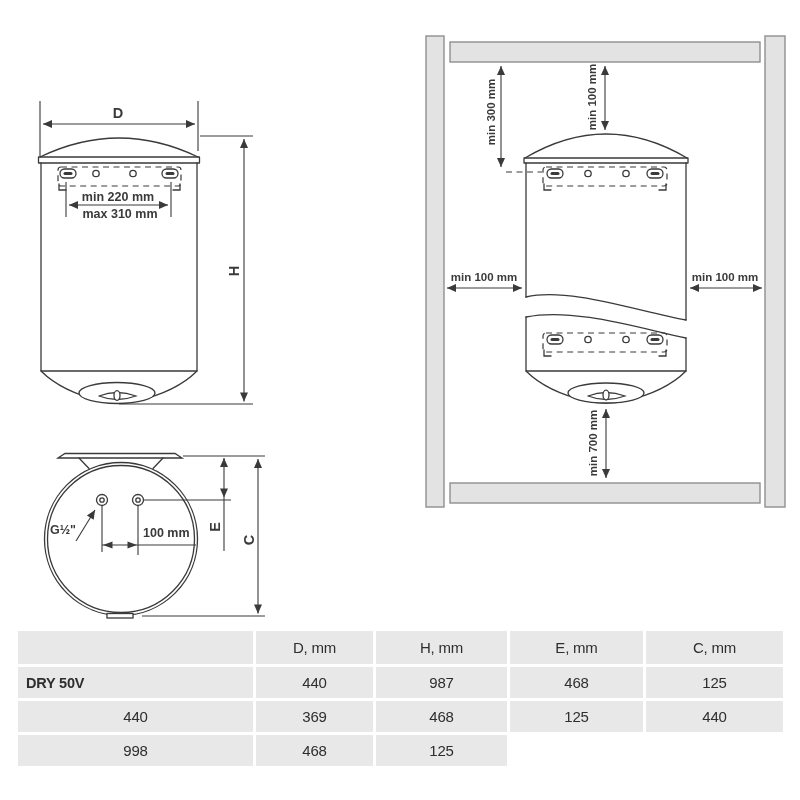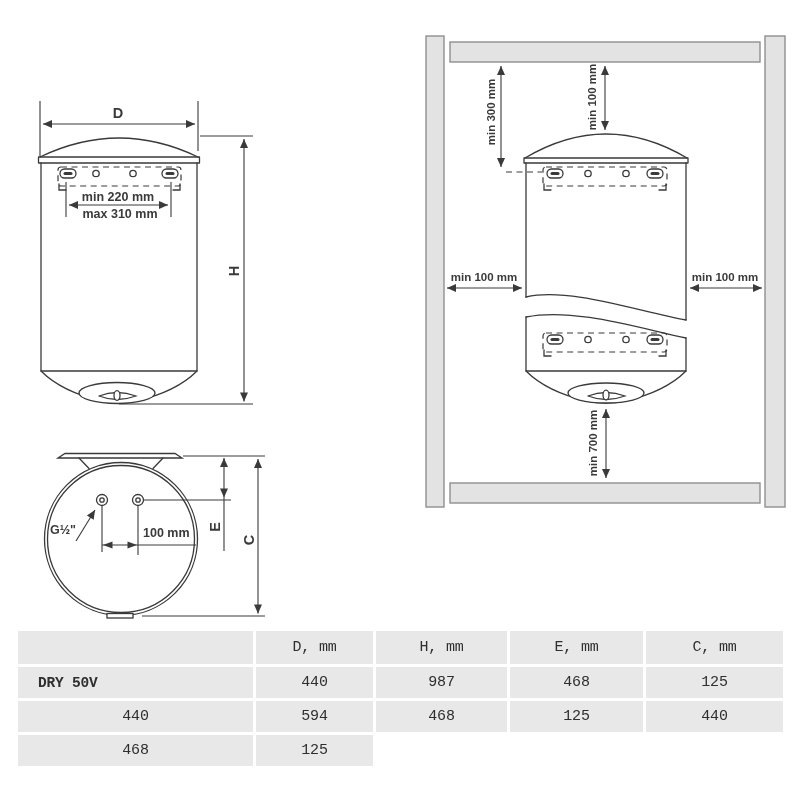--- a/index.html
+++ b/index.html
@@ -15,22 +15,22 @@
   .dimline{stroke:#3a3a3a;stroke-width:1.1;fill:none;}
   .dashed{stroke:#3a3a3a;stroke-width:1.2;fill:none;stroke-dasharray:6 4.5;}
   .wall{fill:#e3e3e3;stroke:#8f8f8f;stroke-width:1.4;}
   .slotpin{fill:#3a3a3a;stroke:none;}
 
   .spec-table{position:absolute;left:18px;top:631px;display:grid;
     grid-template-columns:235px 117px 131px 133px 137px;
     grid-template-rows:33px 31px 31px 31px;
     gap:3px;background:#ffffff;color:#2e2e2e;font-size:15px;}
   .cell{background:#e8e8e8;display:flex;align-items:center;justify-content:center;
-        letter-spacing:-0.2px;font-family:Liberation Mono, monospace;}
-  .cell.model{justify-content:flex-start;padding-left:20px;font-weight:bold;font-size:14.5px;}
+        letter-spacing:-0.2px;}
+  .cell.model{justify-content:flex-start;padding-left:8px;font-weight:bold;font-size:14.5px;}
 </style>
 </head>
 <body>
 
 <div class="page">
 
 <svg class="diagrams" width="800" height="628" viewBox="0 0 800 628">
   <defs>
     <marker id="ah" viewBox="0 0 10 10" markerWidth="10" markerHeight="10" refX="9.5" refY="5" orient="auto-start-reverse" markerUnits="userSpaceOnUse">
       <path d="M0.5,1 L9.5,5 L0.5,9 Z" fill="#3a3a3a"></path>
@@ -163,22 +163,23 @@
   <div class="cell">E, mm</div>
   <div class="cell">C, mm</div>
 
   <div class="cell model">DRY 50V</div>
   <div class="cell">440</div>
   <div class="cell">987</div>
   <div class="cell">468</div>
   <div class="cell">125</div>
 
   <div class="cell">440</div>
-  <div class="cell">594</div>
+  <div class="cell">369</div>
   <div class="cell">468</div>
   <div class="cell">125</div>
 
   <div class="cell">440</div>
+  <div class="cell">998</div>
   <div class="cell">468</div>
   <div class="cell">125</div>
 </div>
 
 </div>
 
 </body></html>

